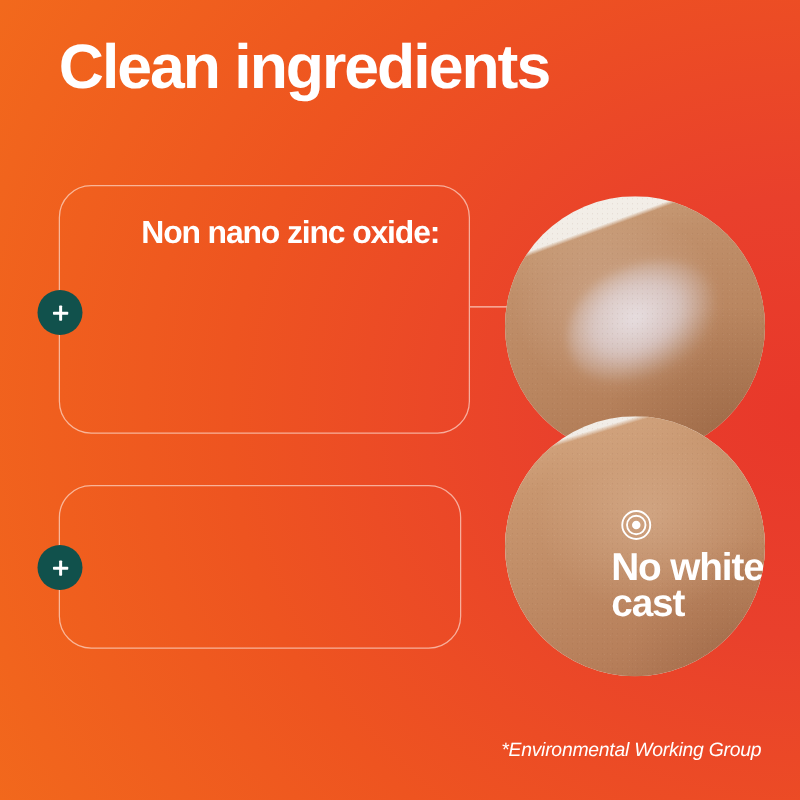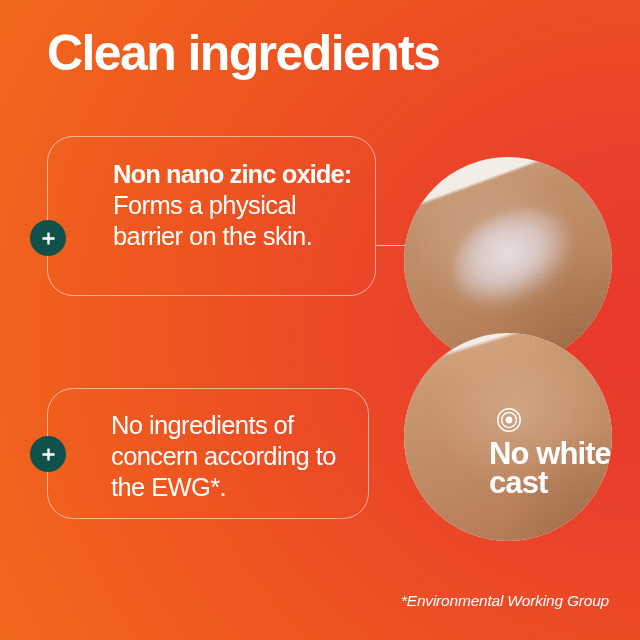--- a/index.html
+++ b/index.html
@@ -40,23 +40,23 @@
   
   .card {
     position: absolute;
     box-sizing: border-box;
     border: 1.3px solid rgba(255, 236, 228, 0.62);
     border-radius: 26px;
     background: transparent;
   }
   #card-zinc {
     left: 47px;
-    top: 136px;
+    top: 148px;
     width: 329px;
-    height: 160px;
+    height: 199px;
   }
   #card-ewg {
     left: 47px;
     top: 388px;
     width: 322px;
     height: 131px;
   }
 
   .badge {
     position: absolute;
@@ -271,31 +271,27 @@
 
   <div class="card" id="card-zinc">
     <div class="badge">
       <svg width="15" height="15" viewBox="0 0 15 15" aria-hidden="true">
         <rect x="6.3" y="1.4" width="2.4" height="12.2" rx="0.6" fill="#ffffff"></rect>
         <rect x="1.4" y="6.3" width="12.2" height="2.4" rx="0.6" fill="#ffffff"></rect>
       </svg>
     </div>
     <div class="card-text">
       <span class="strong">Non nano zinc oxide:</span><br>
-      <span>Forms a physical barrier on the skin.</span>
     </div>
   </div>
 
   <div class="card" id="card-ewg">
     <div class="badge">
       <svg width="15" height="15" viewBox="0 0 15 15" aria-hidden="true">
         <rect x="6.3" y="1.4" width="2.4" height="12.2" rx="0.6" fill="#ffffff"></rect>
         <rect x="1.4" y="6.3" width="12.2" height="2.4" rx="0.6" fill="#ffffff"></rect>
       </svg>
     </div>
-    <div class="card-text">
-      <span>No ingredients of concern according to the EWG*.</span>
-    </div>
   </div>
 
   <div id="footnote">*Environmental Working Group</div>
 
 </div>
 
 </body></html>

